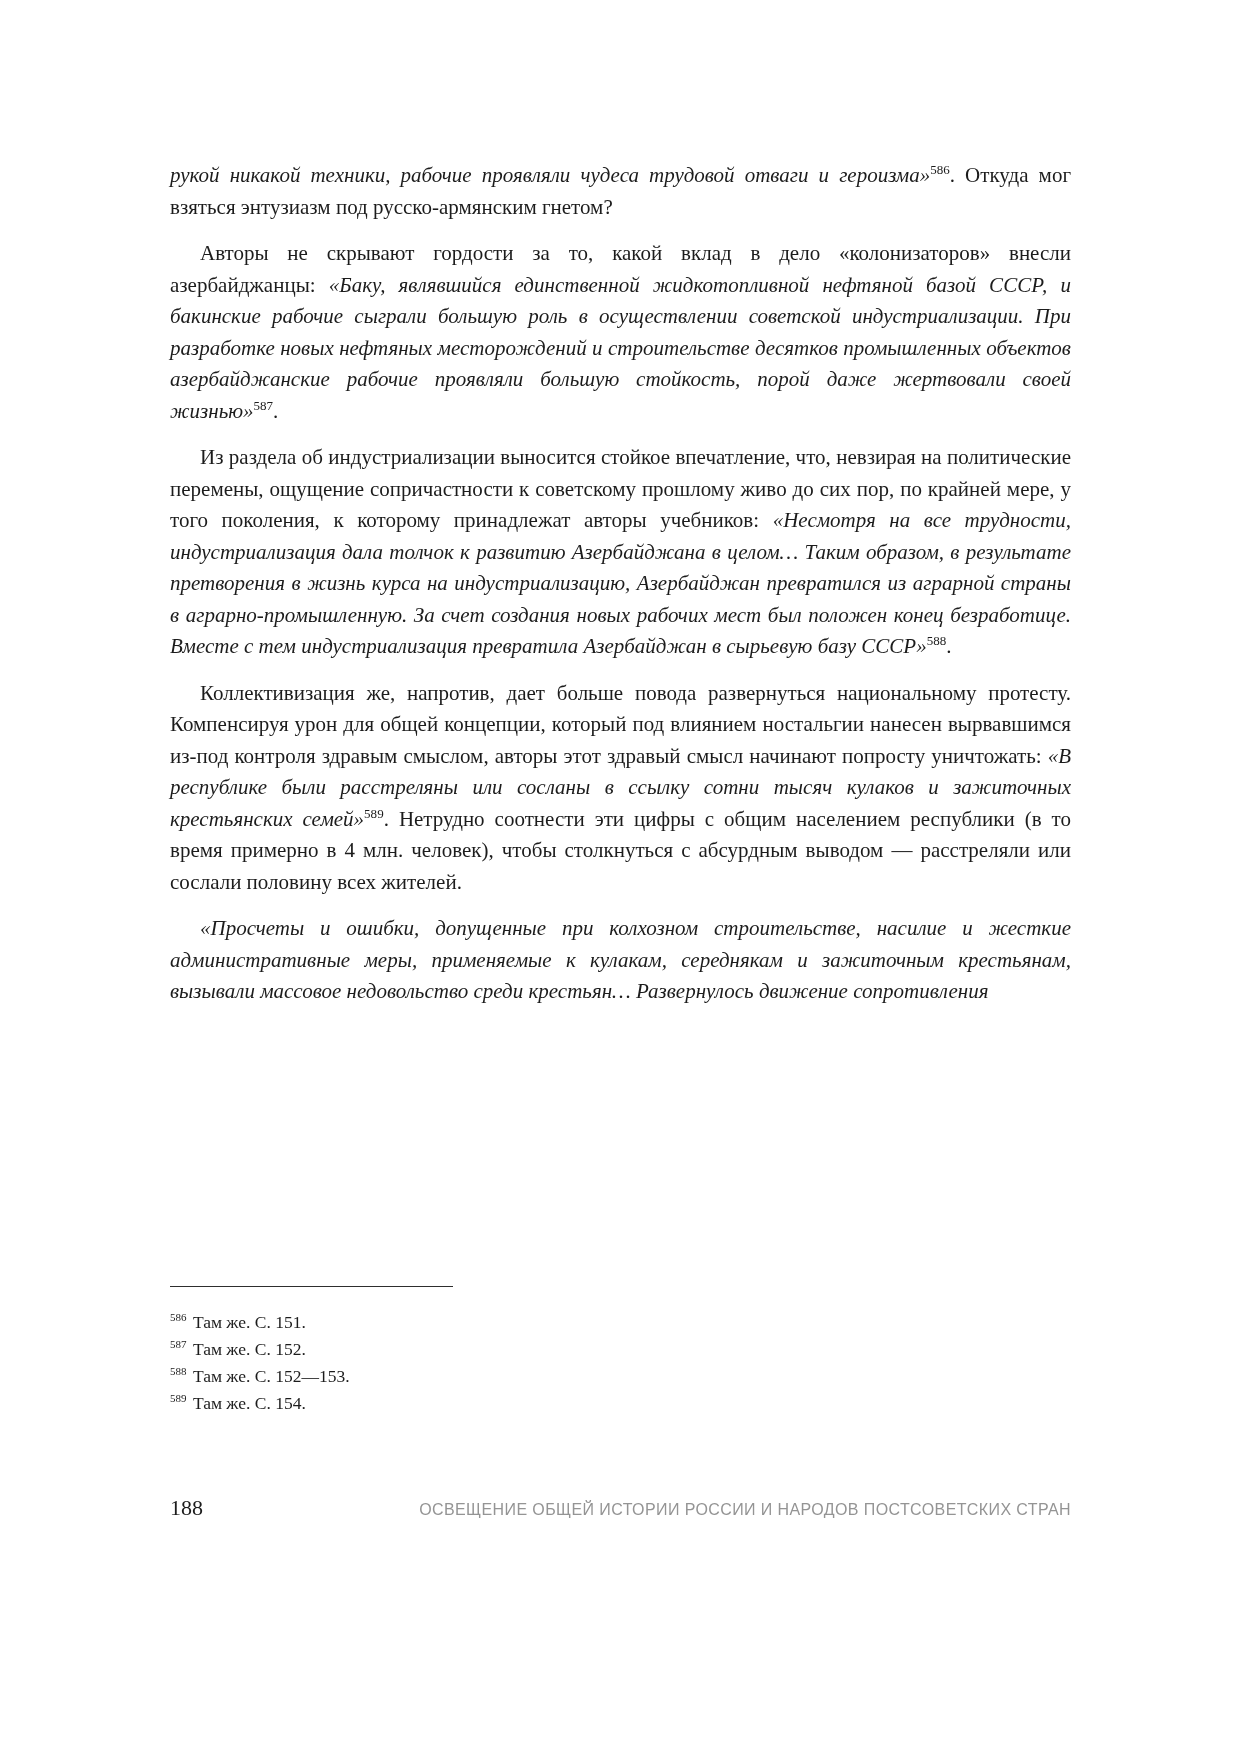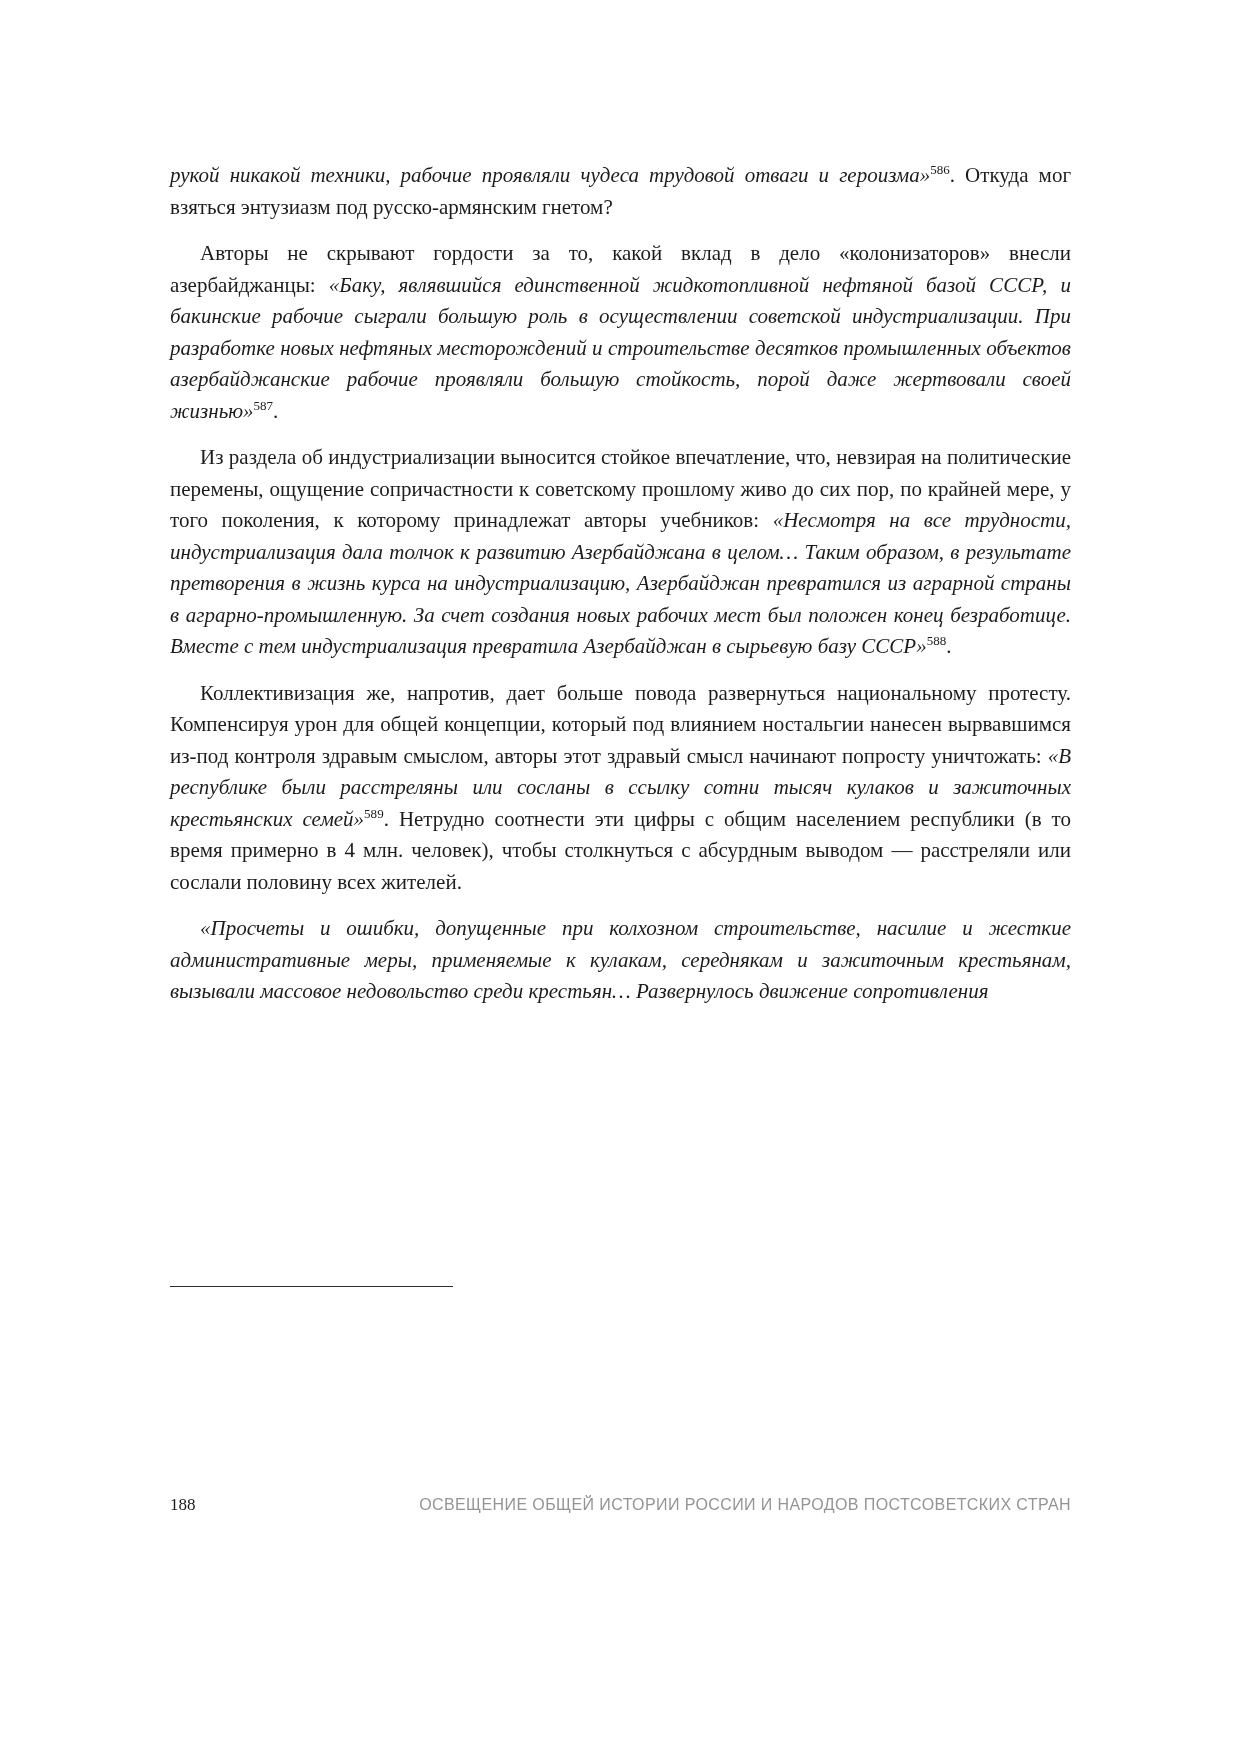--- a/index.html
+++ b/index.html
@@ -69,21 +69,21 @@
   .page-footer{
     position:absolute;
     left:170px;
     width:901px;
     top:1487px;
     display:flex;
     justify-content:space-between;
     align-items:baseline;
   }
   .page-number{
-    font-size:17px;
+    font-size:22px;
     color:var(--text);
   }
   .running-title{
     font-family:"Liberation Sans","DejaVu Sans",sans-serif;
     font-size:16px;
     letter-spacing:0.4px;
     color:var(--muted);
     text-transform:uppercase;
   }
 </style>
@@ -95,20 +95,26 @@
   <main class="text-block">
       <p class="para"><span class="i">рукой никакой техники, рабочие проявляли чудеса трудовой отваги и героизма»</span><sup>586</sup><span>. Откуда мог взяться энтузиазм под русско-армянским гнетом?</span></p>
       <p class="para indent"><span>Авторы не скрывают гордости за то, какой вклад в дело «колонизаторов» внесли азербайджанцы: </span><span class="i">«Баку, являвшийся единственной жидкотопливной нефтяной базой СССР, и бакинские рабочие сыграли большую роль в осуществлении советской индустриализации. При разработке новых нефтяных месторождений и строительстве десятков промышленных объектов азербайджанские рабочие проявляли большую стойкость, порой даже жертвовали своей жизнью»</span><sup>587</sup><span>.</span></p>
       <p class="para indent"><span>Из раздела об индустриализации выносится стойкое впечатление, что, невзирая на политические перемены, ощущение сопричастности к советскому прошлому живо до сих пор, по крайней мере, у того поколения, к которому принадлежат авторы учебников: </span><span class="i">«Несмотря на все трудности, индустриализация дала толчок к развитию Азербайджана в целом… Таким образом, в результате претворения в жизнь курса на индустриализацию, Азербайджан превратился из аграрной страны в аграрно-промышленную. За счет создания новых рабочих мест был положен конец безработице. Вместе с тем индустриализация превратила Азербайджан в сырьевую базу СССР»</span><sup>588</sup><span>.</span></p>
       <p class="para indent"><span>Коллективизация же, напротив, дает больше повода развернуться национальному протесту. Компенсируя урон для общей концепции, который под влиянием ностальгии нанесен вырвавшимся из-под контроля здравым смыслом, авторы этот здравый смысл начинают попросту уничтожать: </span><span class="i">«В республике были расстреляны или сосланы в ссылку сотни тысяч кулаков и зажиточных крестьянских семей»</span><sup>589</sup><span>. Нетрудно соотнести эти цифры с общим населением республики (в то время примерно в 4 млн. человек), чтобы столкнуться с абсурдным выводом — расстреляли или сослали половину всех жителей.</span></p>
       <p class="para indent"><span class="i">«Просчеты и ошибки, допущенные при колхозном строительстве, насилие и жесткие административные меры, применяемые к кулакам, середнякам и зажиточным крестьянам, вызывали массовое недовольство среди крестьян… Развернулось движение сопротивления</span></p>
     </main>
 
   <div class="footnote-area">
     <div class="footnote-divider"></div>
+    <div>
+        <div class="footnote"><sup>586</sup><span> Там же. С. 151.</span></div>
+        <div class="footnote"><sup>587</sup><span> Там же. С. 152.</span></div>
+        <div class="footnote"><sup>588</sup><span> Там же. С. 152—153.</span></div>
+        <div class="footnote"><sup>589</sup><span> Там же. С. 154.</span></div>
+      </div>
   </div>
 
   <footer class="page-footer">
     <span class="page-number">188</span>
     <span class="running-title">ОСВЕЩЕНИЕ ОБЩЕЙ ИСТОРИИ РОССИИ И НАРОДОВ ПОСТСОВЕТСКИХ СТРАН</span>
   </footer>
 
 </div>
 
 </body></html>

